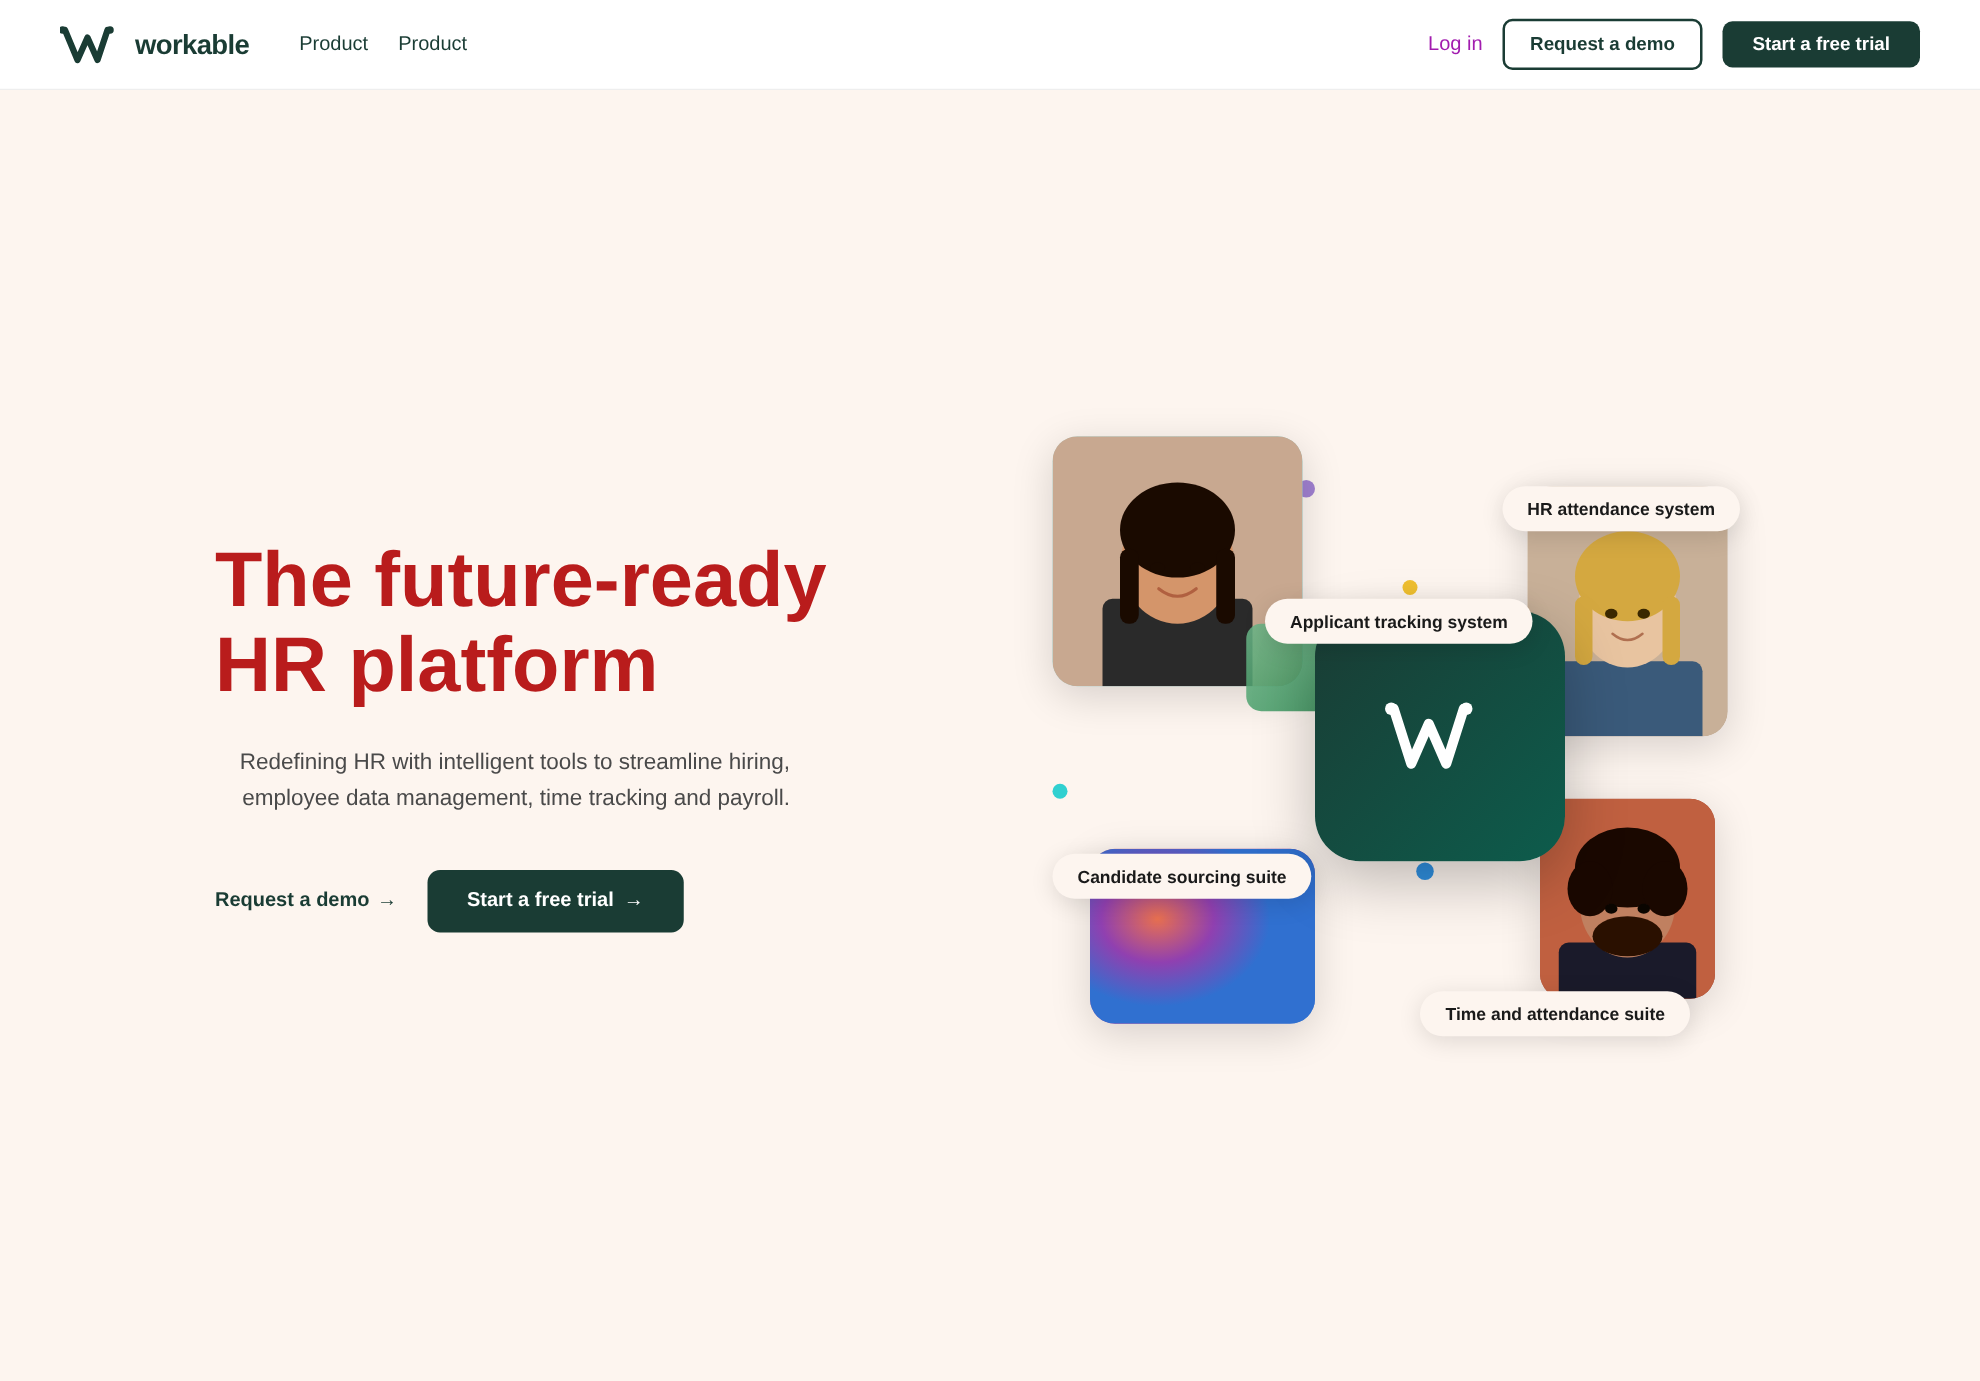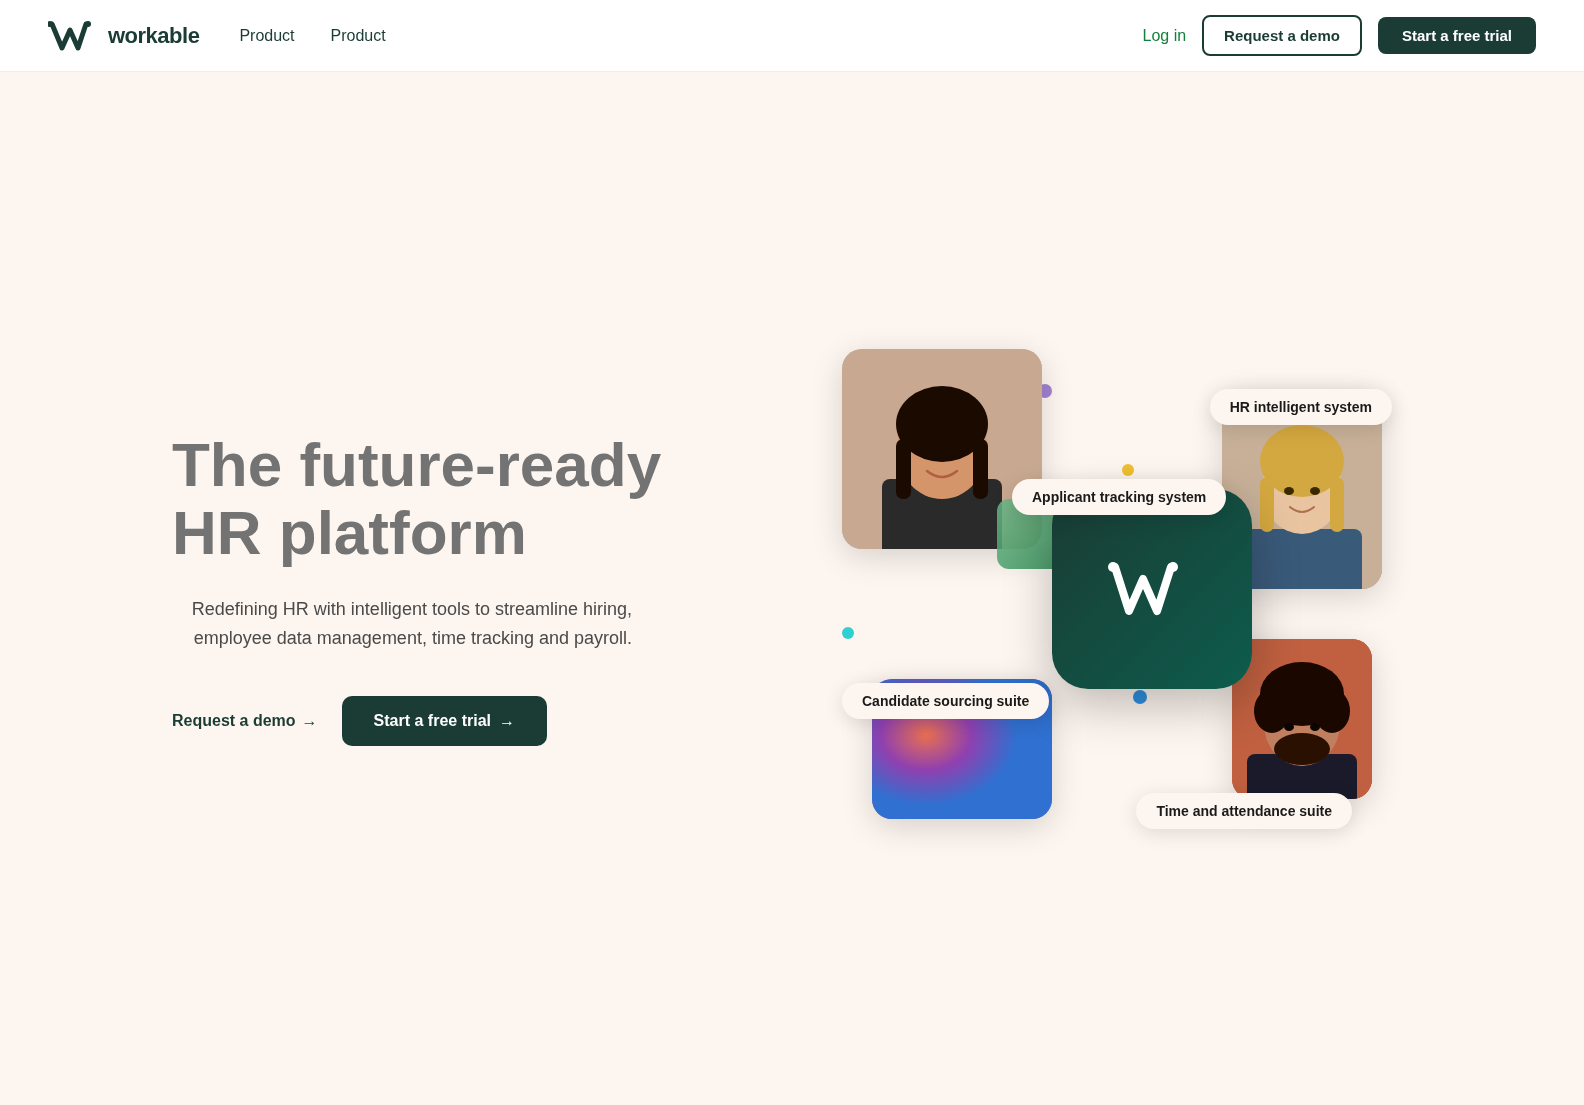--- a/index.html
+++ b/index.html
@@ -10,26 +10,26 @@
       position: fixed; top: 0; left: 0; right: 0; z-index: 100;
       background: #fff;
       display: flex; align-items: center; justify-content: space-between;
       padding: 12px 48px; height: 72px;
       border-bottom: 1px solid #eee;
     }
     .nav-left { display: flex; align-items: center; gap: 40px; }
     .logo { display: flex; align-items: center; gap: 8px; text-decoration: none; }
     .logo-icon { width: 52px; height: 36px; }
     .logo-text { font-size: 22px; font-weight: 700; color: #1a3c34; letter-spacing: -0.5px; }
-    .nav-links { display: flex; gap: 36px; }
+    .nav-links { display: flex; gap: 24px; }
     .nav-link {
       font-size: 16px; color: #1a3c34; text-decoration: none; font-weight: 500;
     }
     .nav-right { display: flex; align-items: center; gap: 16px; }
-    .btn-login { font-size: 16px; color: #15803d; background: none; border: none; cursor: pointer; font-weight: 500; }
+    .btn-login { font-size: 16px; color: #a21caf; background: none; border: none; cursor: pointer; font-weight: 500; }
     .btn-demo {
       font-size: 15px; color: #1a3c34; background: #fff;
       border: 2px solid #1a3c34; border-radius: 8px;
       padding: 10px 20px; cursor: pointer; font-weight: 600;
     }
     .btn-trial {
       font-size: 15px; color: #fff; background: #1a3c34;
       border: none; border-radius: 8px;
       padding: 10px 24px; cursor: pointer; font-weight: 600;
     }
@@ -43,21 +43,21 @@
       position: relative; overflow: hidden;
     }
     .hero-inner {
       max-width: 1400px; margin: 0 auto;
       display: flex; align-items: center; justify-content: space-between;
       padding: 60px 80px;
       width: 100%;
     }
     .hero-left { max-width: 520px; }
     .hero-title {
-      font-size: 62px; font-weight: 800; color: #737373; line-height: 1.1;
+      font-size: 62px; font-weight: 800; color: #b91c1c; line-height: 1.1;
       margin-bottom: 28px;
     }
     .hero-subtitle {
       font-size: 18px; color: #4a4a4a; line-height: 1.6; margin-bottom: 44px;
       max-width: 460px;
       text-align: right;
     }
     .hero-cta { display: flex; align-items: center; gap: 24px; }
     .cta-demo {
       font-size: 16px; color: #1a3c34; background: none; border: none;
@@ -270,21 +270,21 @@
           <ellipse cx="100" cy="72" rx="18" ry="22" fill="#1a0800"></ellipse>
 
           <ellipse cx="70" cy="110" rx="28" ry="16" fill="#2a1000"></ellipse>
 
           <ellipse cx="57" cy="88" rx="5" ry="4" fill="#0a0500"></ellipse>
           <ellipse cx="83" cy="88" rx="5" ry="4" fill="#0a0500"></ellipse>
         </svg>
       </div>
 
       <div class="pill pill-hr">
-        <span>HR intelligent system</span>
+        <span>HR attendance system</span>
       </div>
 
       <div class="pill pill-ats">
         <span>Applicant tracking system</span>
       </div>
 
       <div class="pill pill-candidate">
         <span>Candidate sourcing suite</span>
       </div>
 

